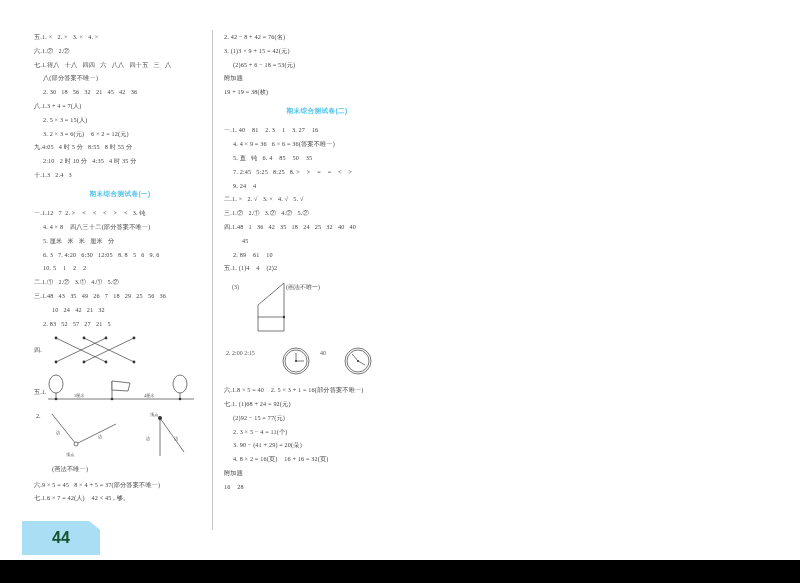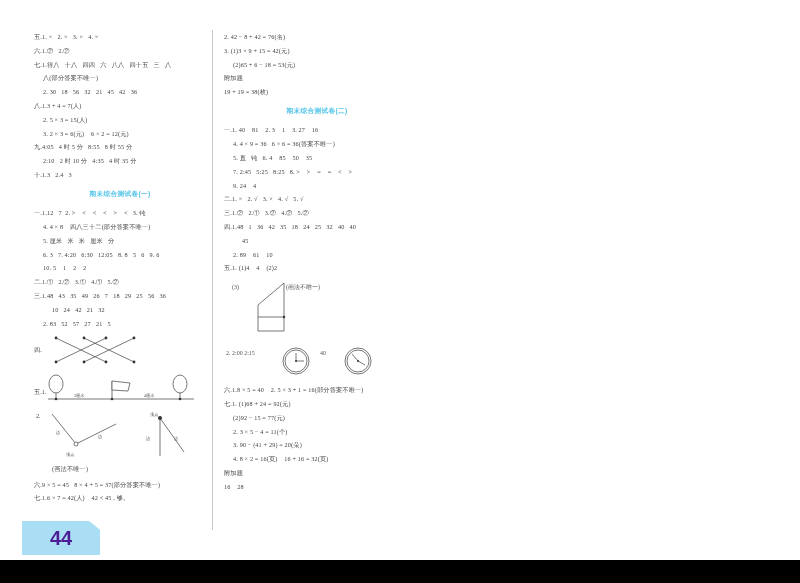--- a/index.html
+++ b/index.html
@@ -4,21 +4,21 @@
 <style>
   html,body{margin:0;padding:0;background:#ffffff;}
   body{width:800px;height:583px;position:relative;overflow:hidden;
        font-family:"Liberation Serif","DejaVu Serif",serif;color:#3a3a3a;}
 
   .page{position:absolute;left:0;top:0;width:800px;height:560px;background:#fff;}
   .black-strip{position:absolute;left:0;top:560px;width:800px;height:23px;background:#000;}
 
   
   .pagenum{position:absolute;left:22px;top:521px;width:78px;height:34px;
-           background:#aadef5;color:#4c1d95;font-size:20px;font-weight:bold;
+           background:#aadef5;color:#14532d;font-size:16px;font-weight:bold;
            font-family:"Liberation Sans",sans-serif;
            display:flex;align-items:center;justify-content:center;
            clip-path:polygon(0 0,86% 0,100% 26%,100% 100%,0 100%);}
 
   .divider{position:absolute;left:212px;top:30px;width:1px;height:500px;background:#c9c9c9;}
 
   .col{position:absolute;top:34px;}
   .col-left{left:34px;width:172px;}
   .col-right{left:224px;width:186px;}
 

